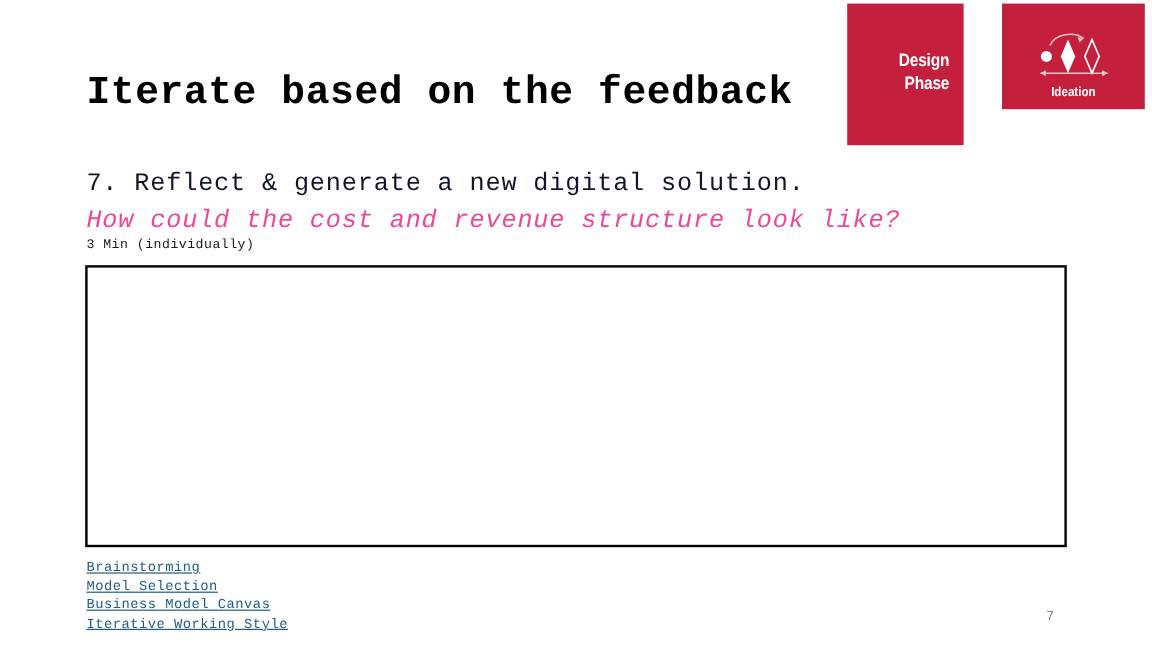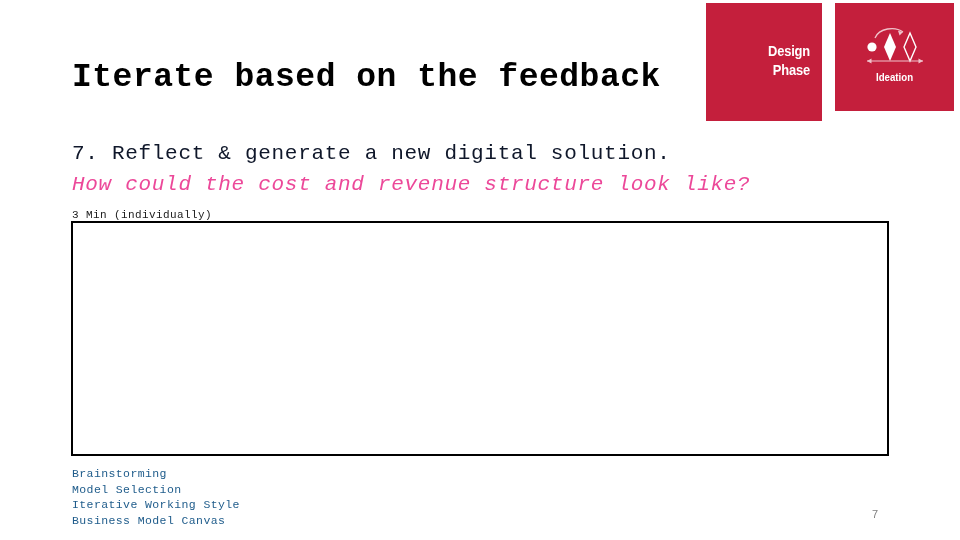--- a/index.html
+++ b/index.html
@@ -26,28 +26,28 @@
 
   
   .phase-badge {
     position: absolute;
     background: #c41f3c;
     box-sizing: border-box;
   }
   .badge-design {
     left: 706px;
     top: 3px;
-    width: 116px;
+    width: 97px;
     height: 118px;
   }
   .badge-ideation {
     left: 835px;
     top: 3px;
     width: 119px;
-    height: 108px;
+    height: 88px;
     text-decoration: underline;
   }
   .badge-design-text {
     position: absolute;
     right: 12px;
     top: 38px;
     width: 96px;
     text-align: right;
     color: #ffffff;
     font-family: "Liberation Sans", sans-serif;
@@ -114,21 +114,21 @@
     font-size: 21px;
     line-height: 29px;
     letter-spacing: 0.7px;
     font-style: italic;
     color: #ec4899;
     white-space: nowrap;
   }
   .prompt-duration {
     position: absolute;
     left: 72px;
-    top: 208px;
+    top: 198px;
     font-size: 11px;
     line-height: 15px;
     letter-spacing: 0.4px;
     color: #1a1a1a;
     white-space: nowrap;
   }
 
   
   .answer-box {
     position: absolute;
@@ -146,20 +146,21 @@
     position: absolute;
     left: 72px;
     top: 466px;
   }
   .footer-link {
     display: block;
     font-size: 11.5px;
     line-height: 15.6px;
     letter-spacing: 0.4px;
     color: #1f5c8b;
+    text-decoration: underline;
     text-underline-offset: 1px;
     white-space: nowrap;
     cursor: pointer;
   }
 
   
   .page-number {
     position: absolute;
     left: 872px;
     top: 508px;
@@ -205,19 +206,19 @@
 
   <div class="prompt-line-1">7. Reflect &amp; generate a new digital solution.</div>
   <div class="prompt-line-2">How could the cost and revenue structure look like?</div>
   <div class="prompt-duration">3 Min (individually)</div>
 
   <div class="answer-box" placeholder=""></div>
 
   <div class="footer-links">
     <a class="footer-link">Brainstorming </a>
     <a class="footer-link">Model Selection</a>
+    <a class="footer-link">Business Model Canvas </a>
     <a class="footer-link">Iterative Working Style</a>
-    <a class="footer-link">Business Model Canvas </a>
   </div>
 
   <div class="page-number">7</div>
 
 </div>
 
 </body></html>

